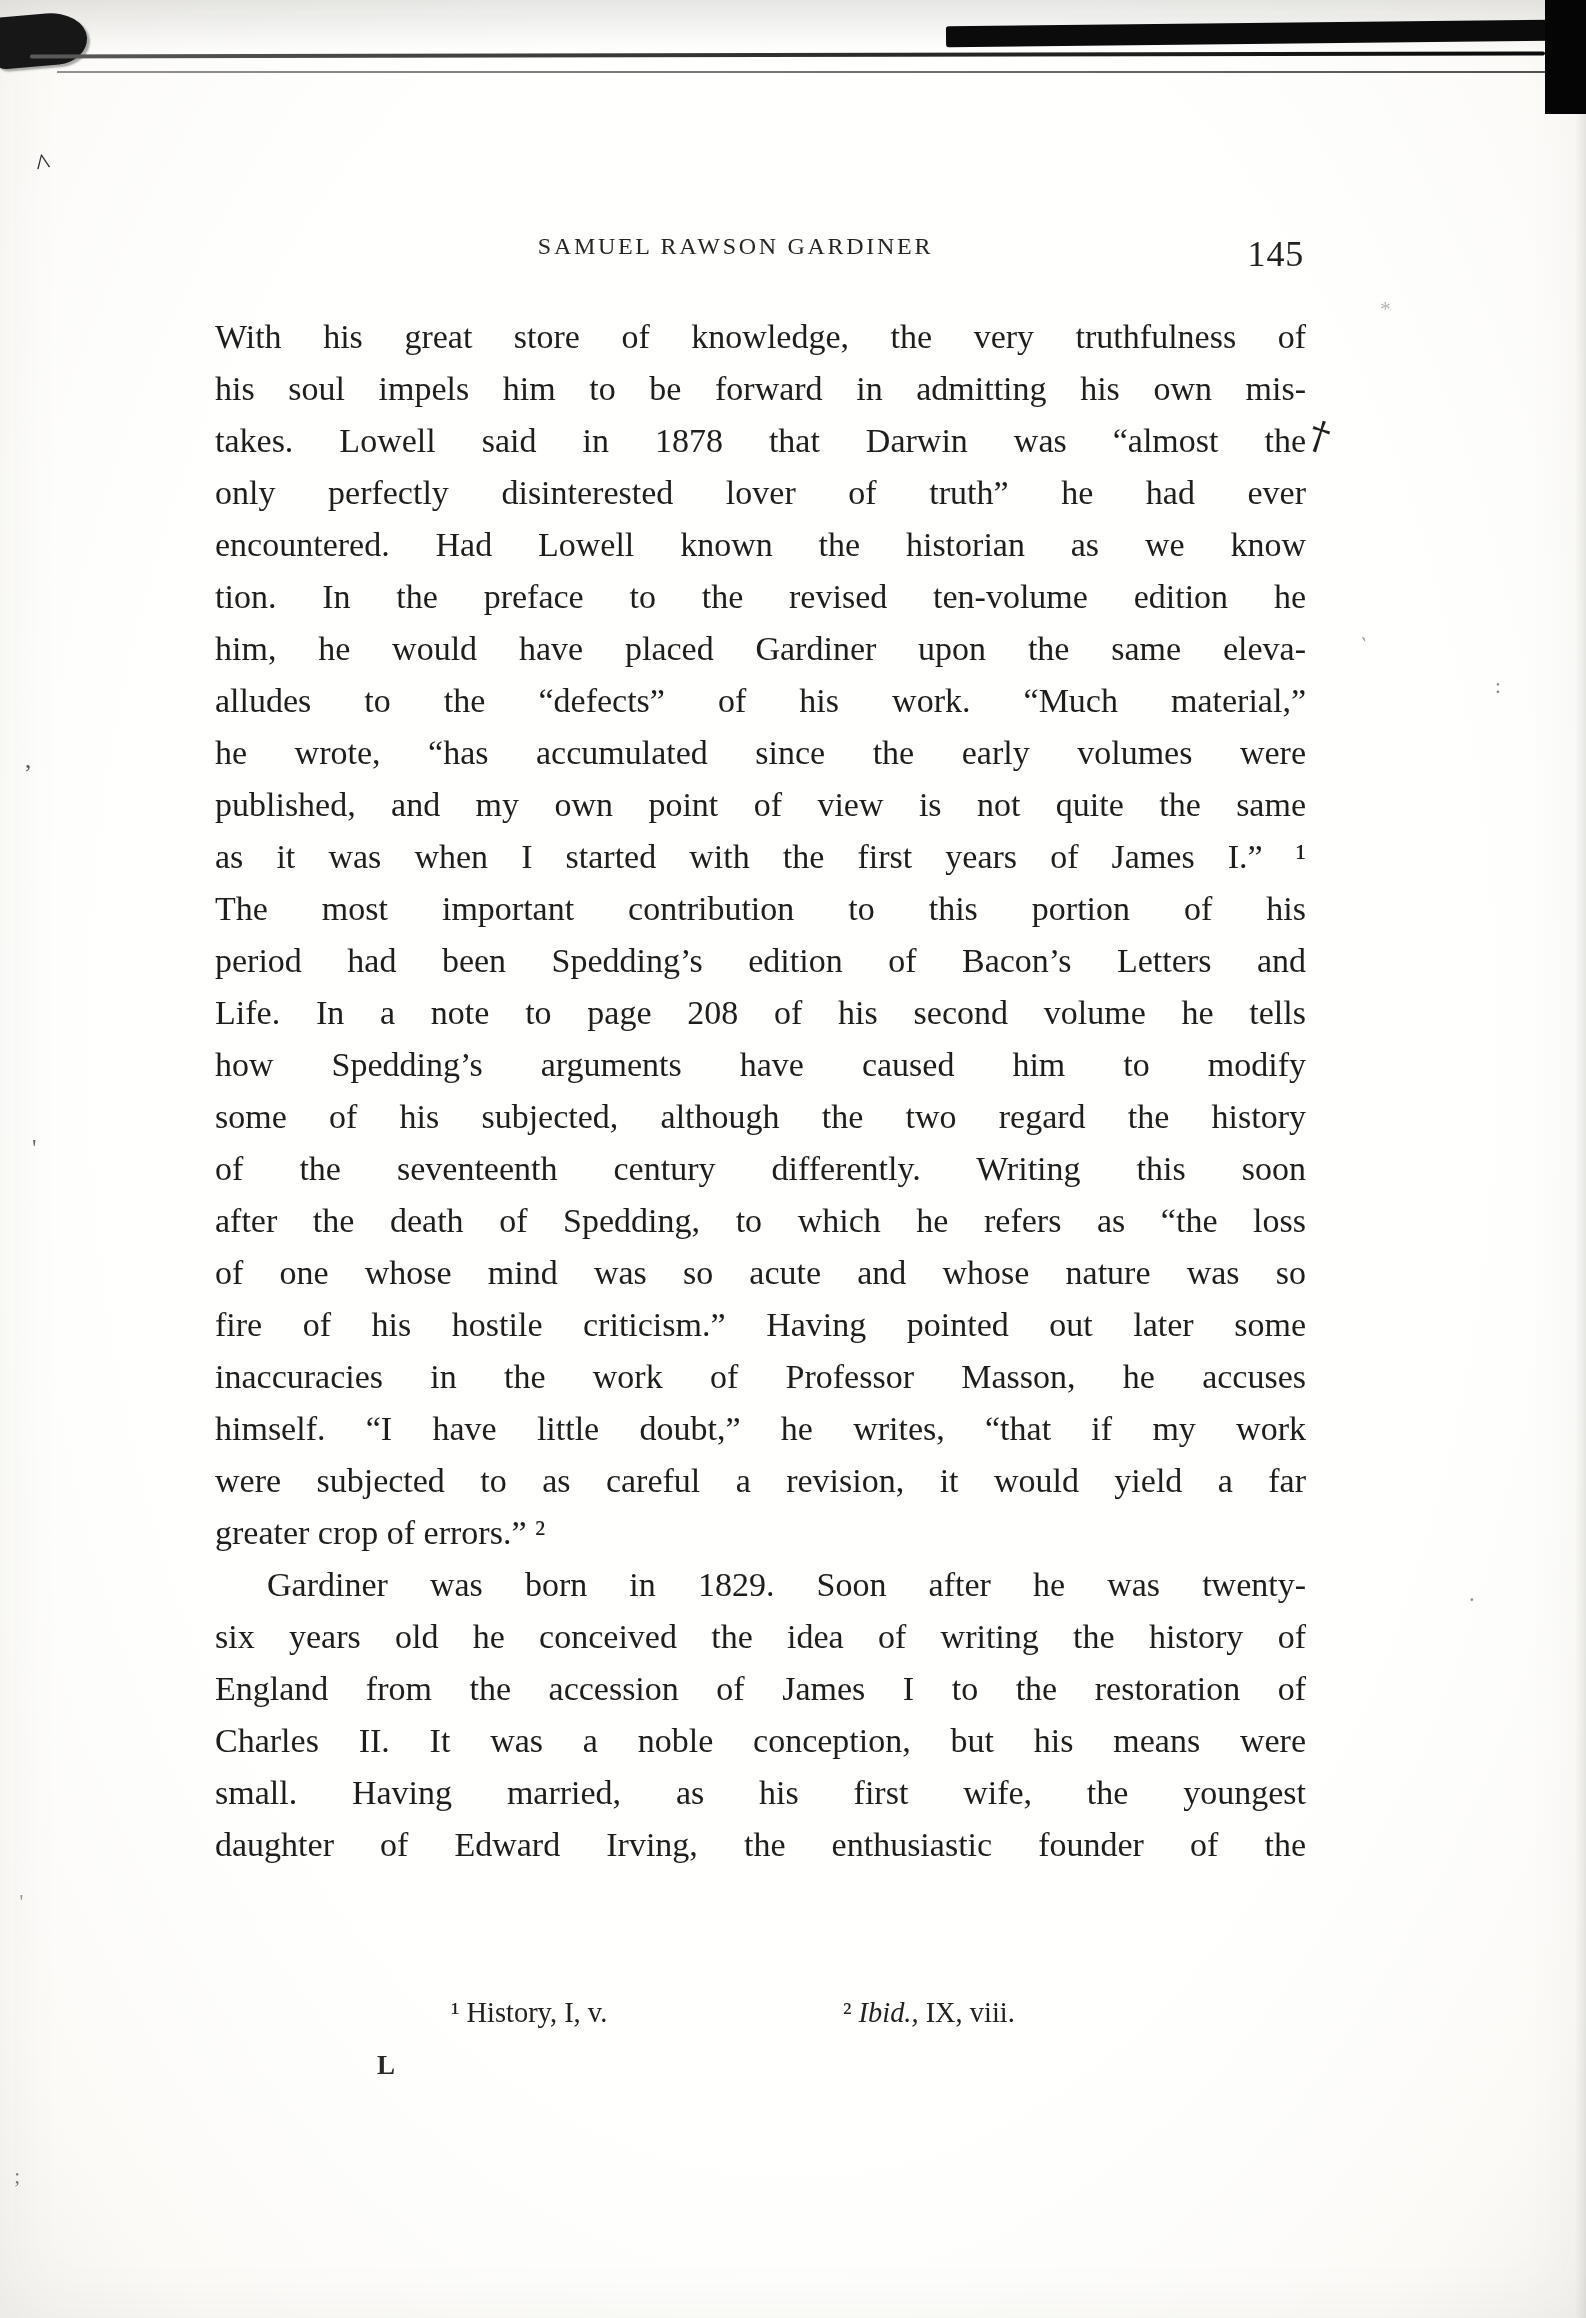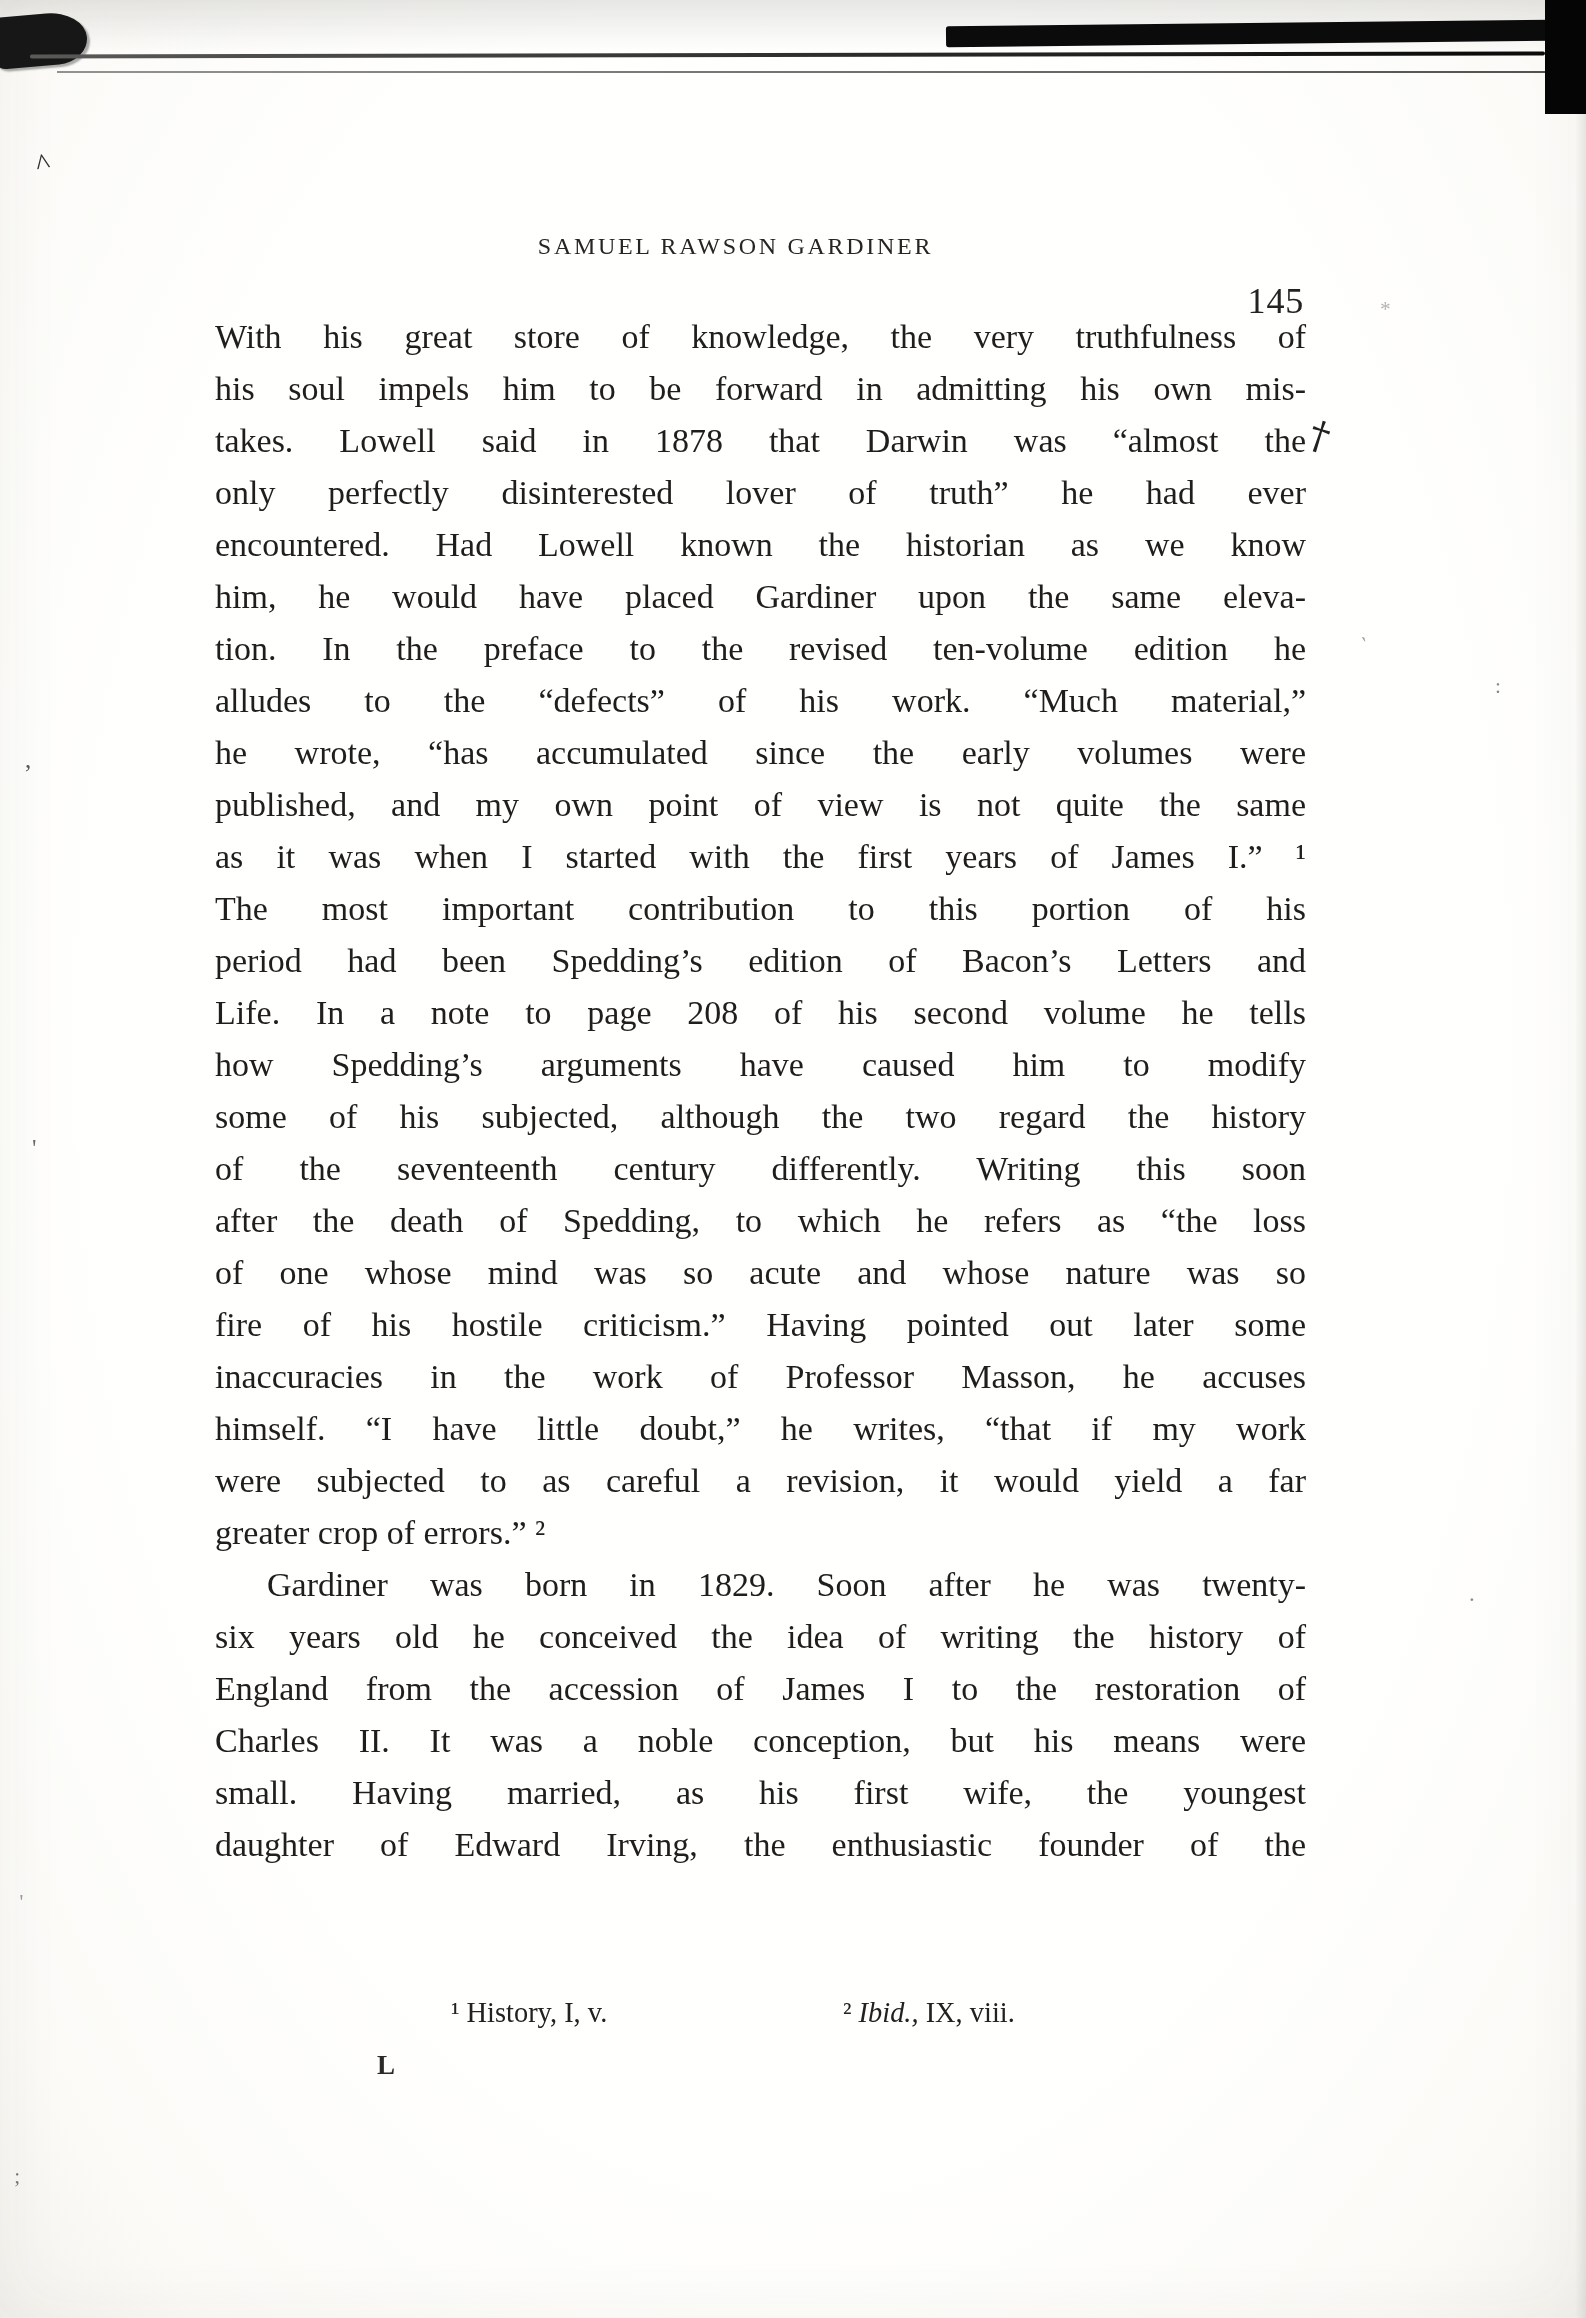--- a/index.html
+++ b/index.html
@@ -61,21 +61,20 @@
     text-align: center;
     transform: translateX(-25px);
     font-size: 24px;
     letter-spacing: 2.7px;
     color: #262522;
   }
   .header .page-number {
     position: absolute; right: 1.8px; top: 0;
     font-size: 36px;
     letter-spacing: 0.9px;
-    margin-top: 47px;
   }
 
   
   .body-text {
     position: absolute; left: 215px; top: 311px; width: 1091px;
     font-size: 34px;
     line-height: 52px;
     color: #1f1e1c;
   }
   .line {
@@ -144,22 +143,22 @@
     <span class="title">SAMUEL RAWSON GARDINER</span>
     <span class="page-number">145</span>
   </div>
 
   <div class="body-text">
     <div class="line">With his great store of knowledge, the very truthfulness of</div>
     <div class="line">his soul impels him to be forward in admitting his own mis-</div>
     <div class="line">takes.  Lowell said in 1878 that Darwin was “almost the</div>
     <div class="line">only perfectly disinterested lover of truth” he had ever</div>
     <div class="line">encountered.  Had Lowell known the historian as we know</div>
+    <div class="line">tion.  In the preface to the revised ten-volume edition he</div>
     <div class="line">him, he would have placed Gardiner upon the same eleva-</div>
-    <div class="line">tion.  In the preface to the revised ten-volume edition he</div>
     <div class="line">alludes to the “defects” of his work.  “Much material,”</div>
     <div class="line">he wrote, “has accumulated since the early volumes were</div>
     <div class="line">published, and my own point of view is not quite the same</div>
     <div class="line">as it was when I started with the first years of James I.” ¹</div>
     <div class="line">The most important contribution to this portion of his</div>
     <div class="line">period had been Spedding’s edition of Bacon’s Letters and</div>
     <div class="line">Life.  In a note to page 208 of his second volume he tells</div>
     <div class="line">how Spedding’s arguments have caused him to modify</div>
     <div class="line">some of his subjected, although the two regard the history</div>
     <div class="line">of the seventeenth century differently.  Writing this soon</div>

